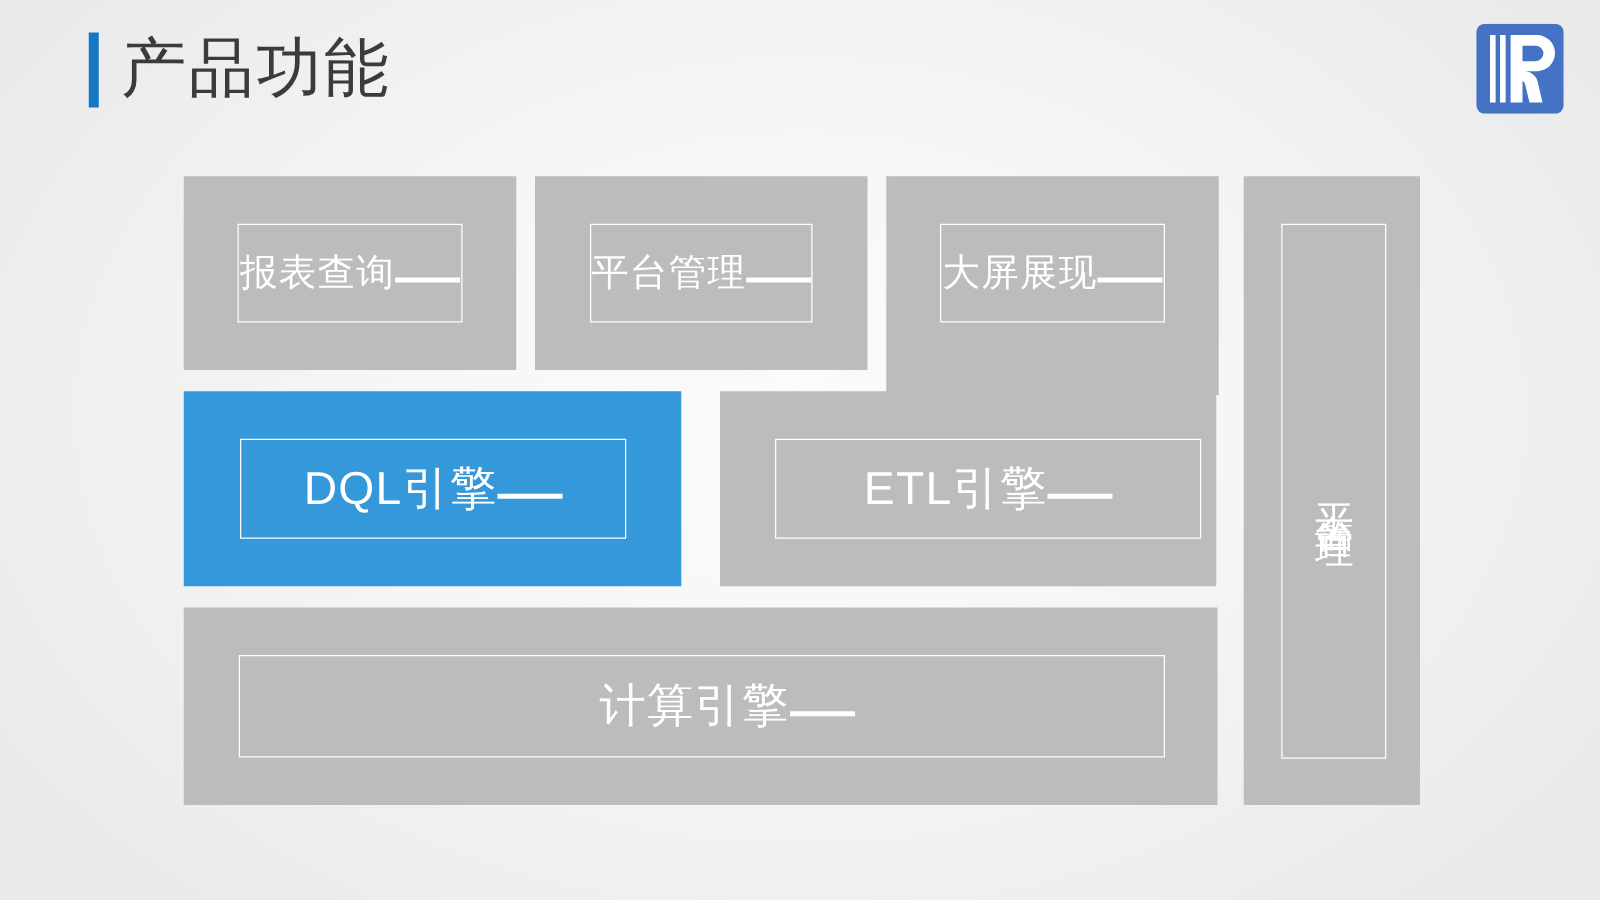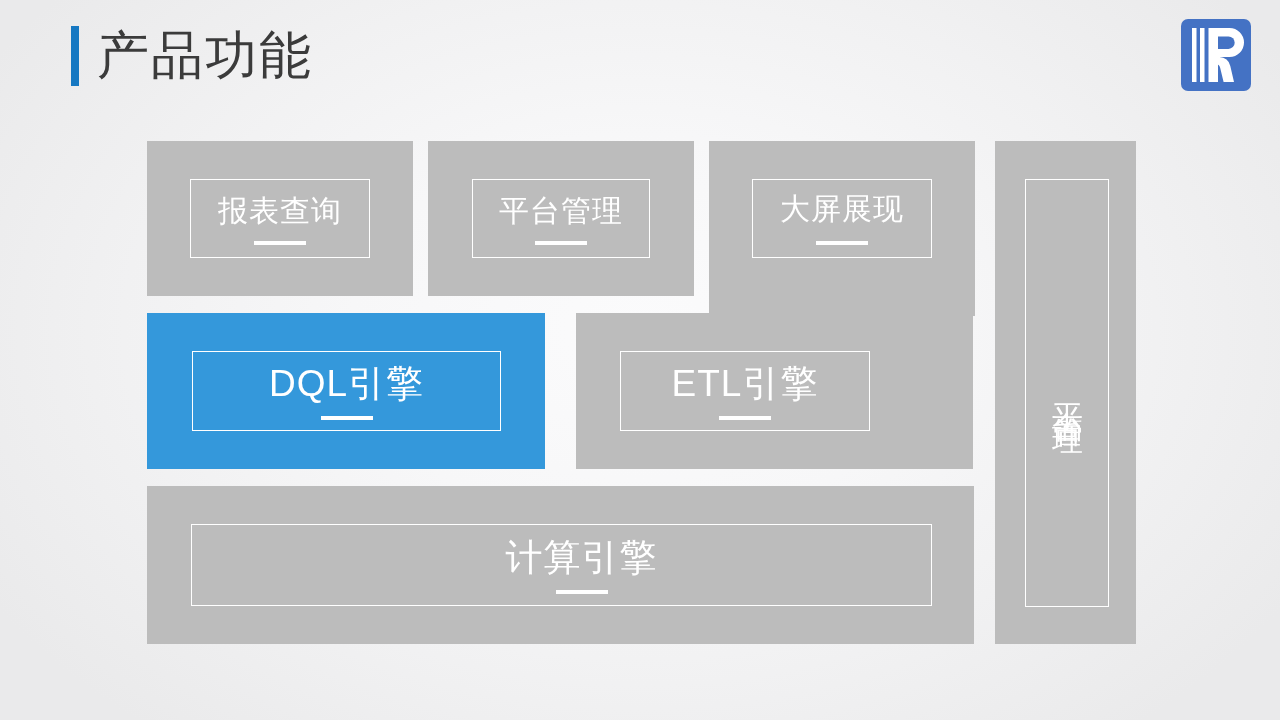--- a/index.html
+++ b/index.html
@@ -72,21 +72,21 @@
     box-sizing: border-box;
   }
   .card.accent {
     background: #3498db;
   }
   .inner {
     position: absolute;
     border: 1px solid #ffffff;
     box-sizing: border-box;
     display: flex;
-    flex-direction: column;
+    flex-direction: row;
     align-items: center;
     justify-content: center;
   }
   .card-label {
     color: #ffffff;
     font-size: 30px;
     line-height: 38px;
     letter-spacing: 1px;
     font-weight: 400;
     white-space: nowrap;
@@ -113,28 +113,28 @@
     line-height: 44px;
   }
 
   
   #card-report      { left: 0px;   top: 0px;   width: 266px; height: 155px; }
   #card-report .inner { left: 43px; top: 38px; width: 180px; height: 79px; }
 
   #card-selfservice { left: 281px; top: 0px;   width: 266px; height: 155px; }
   #card-selfservice .inner { left: 44px; top: 38px; width: 178px; height: 79px; }
 
-  #card-bigscreen   { left: 562px; top: 0px;   width: 266px; height: 175px; font-family: Liberation Mono, monospace; }
+  #card-bigscreen   { left: 562px; top: 0px;   width: 266px; height: 175px; }
   #card-bigscreen .inner { left: 43px; top: 38px; width: 180px; height: 79px; }
 
   #card-dql         { left: 0px;   top: 172px; width: 398px; height: 156px; }
   #card-dql .inner  { left: 45px;  top: 38px;  width: 309px; height: 80px; }
 
   #card-etl         { left: 429px; top: 172px; width: 397px; height: 156px; }
-  #card-etl .inner  { left: 44px;  top: 38px;  width: 250px; height: 80px; }
+  #card-etl .inner  { left: 44px;  top: 38px;  width: 341px; height: 80px; }
 
   #card-compute     { left: 0px;   top: 345px; width: 827px; height: 158px; }
   #card-compute .inner { left: 44px; top: 38px; width: 741px; height: 82px; padding-left: 40px; }
 
   #card-platform    { left: 848px; top: 0px;   width: 141px; height: 503px; }
   #card-platform .inner { left: 30px; top: 38px; width: 84px; height: 428px; }
 </style>
 </head>
 <body>
 

